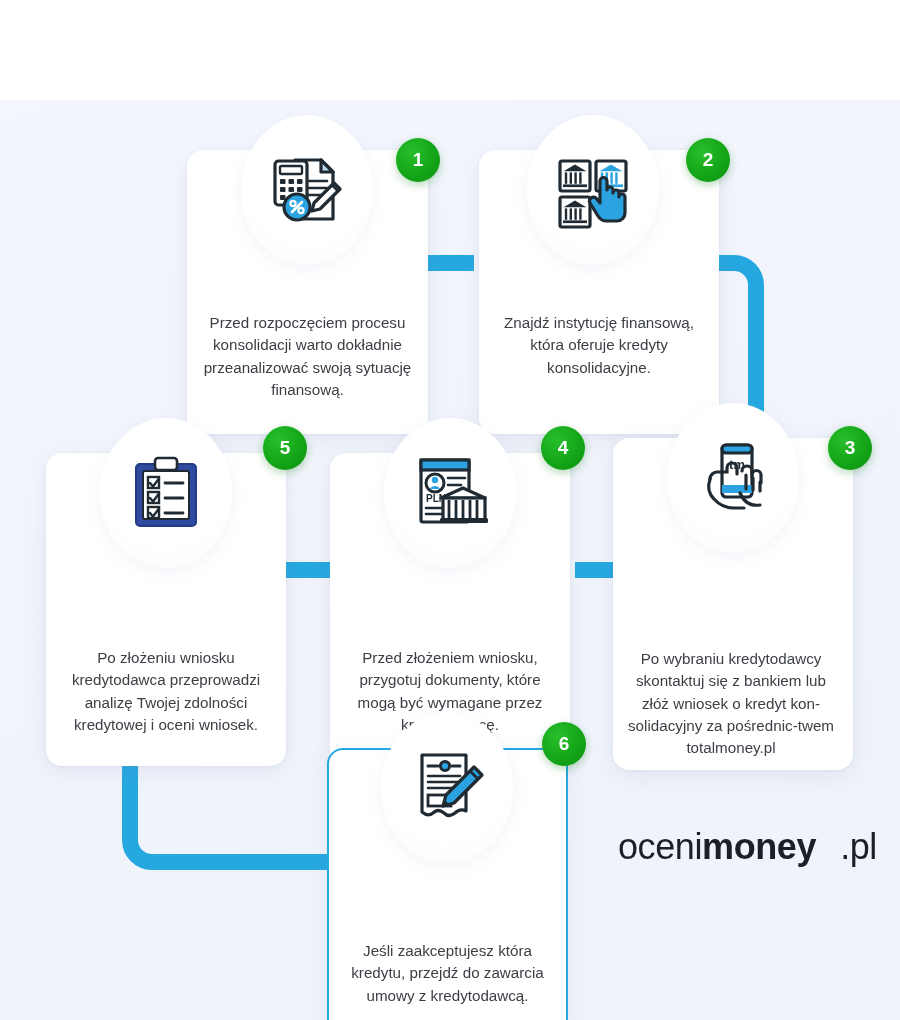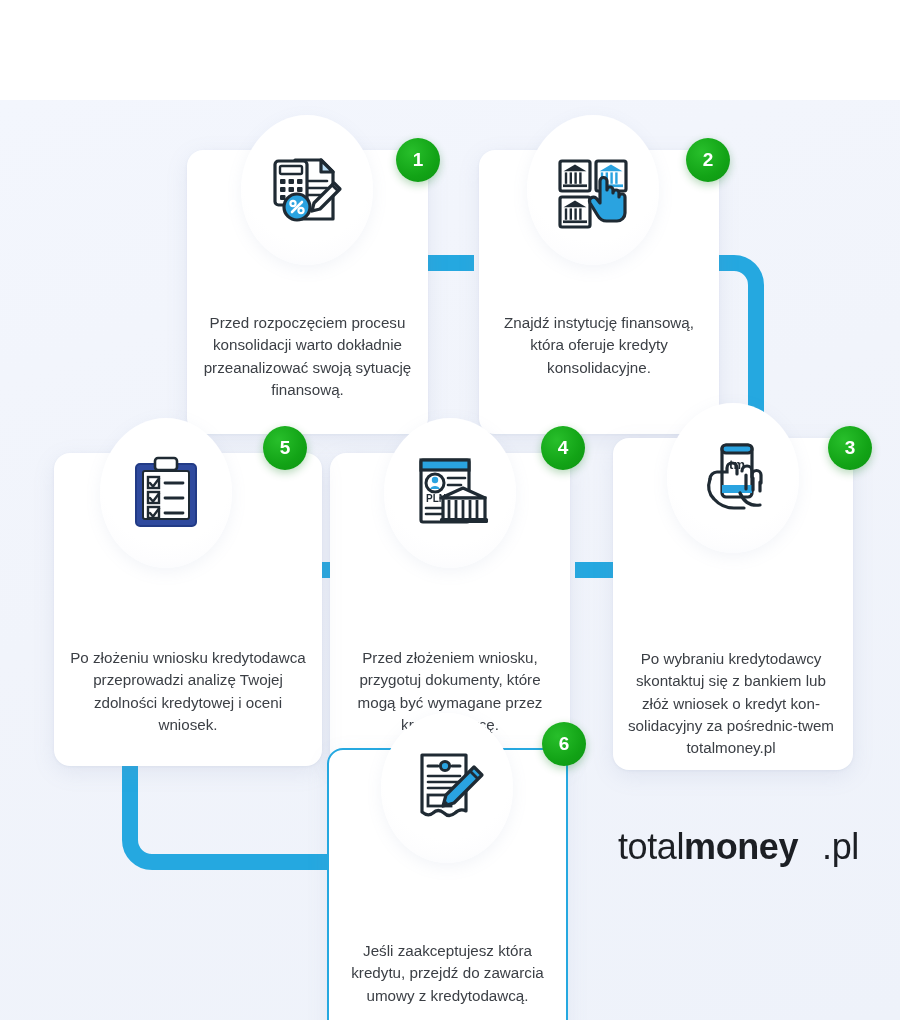--- a/index.html
+++ b/index.html
@@ -241,21 +241,21 @@
             <line x1="56" y1="50" x2="56" y2="68"></line>
             <line x1="63" y1="50" x2="63" y2="68"></line>
             <line x1="70" y1="50" x2="70" y2="68"></line>
           </g>
           <rect x="33" y="68" width="48" height="5" rx="1.5" fill="#1f2a33"></rect>
         </g>
       </svg>
     </div>
     <div class="badge" style="left:541px; top:326px;">4</div>
 
-    <div class="card" style="left:54px; top:353px; width:268px; height:313px;">
+    <div class="card" style="left:46px; top:353px; width:240px; height:313px;">
       <div class="ctext" style="top:194px;">Po złożeniu wniosku kredytodawca przeprowadzi analizę Twojej zdolności kredytowej i oceni wniosek.</div>
     </div>
     <div class="halo" style="left:100px; top:318px; width:132px; height:150px;">
       <svg width="80" height="86" viewBox="0 0 80 86">
         <rect x="10" y="14" width="60" height="62" rx="4" fill="#2f4a9e" stroke="#223b86" stroke-width="2"></rect>
         <rect x="17" y="21" width="46" height="48" rx="2" fill="#ffffff" stroke="#1f2a33" stroke-width="2"></rect>
         <rect x="29" y="8" width="22" height="12" rx="3" fill="#ffffff" stroke="#1f2a33" stroke-width="2.6"></rect>
 
         <g>
           <rect x="22" y="27" width="11" height="11" fill="#ffffff" stroke="#1f2a33" stroke-width="2.4"></rect>
@@ -299,17 +299,17 @@
         <rect x="24" y="50" width="23" height="11" fill="#ffffff" stroke="#1f2a33" stroke-width="2.8"></rect>
 
         <path d="M70 22 l8 8 -28 28 -11 3 3 -11 z" fill="#2aa3e0" stroke="#1f2a33" stroke-width="3.2" stroke-linejoin="round"></path>
         <path d="M66 26 l8 8" stroke="#1f2a33" stroke-width="2.8"></path>
         <path d="M39 61 l4 -4" stroke="#1f2a33" stroke-width="2.8"></path>
       </svg>
     </div>
     <div class="badge" style="left:542px; top:622px;">6</div>
 
     <div class="logo" style="left:618px; top:726px;">
-      <span class="lt">total</span><span class="lm">money</span><span class="lp">.pl</span>
+      <span class="lt">oceni</span><span class="lm">money</span><span class="lp">.pl</span>
     </div>
 
   </div>
 </div>
 
 </body></html>

